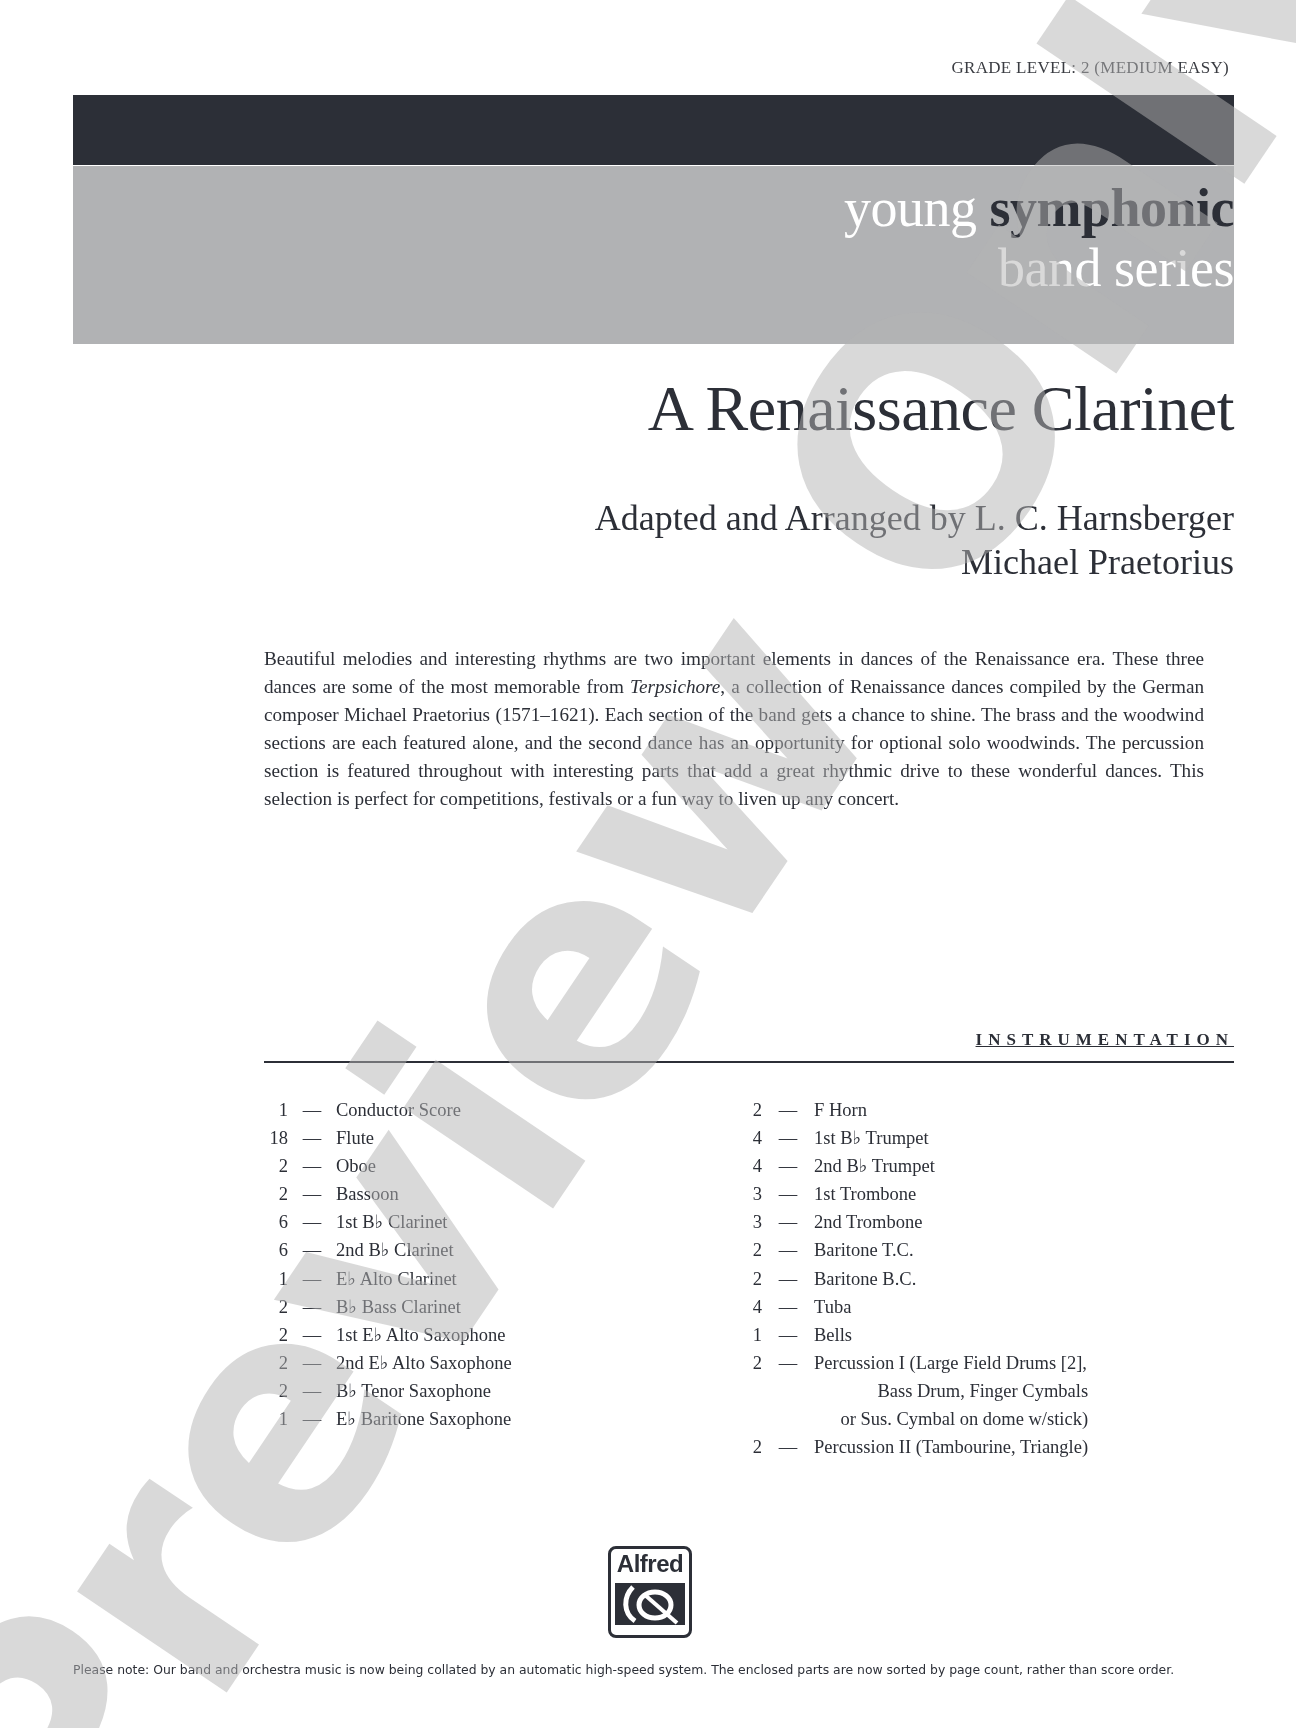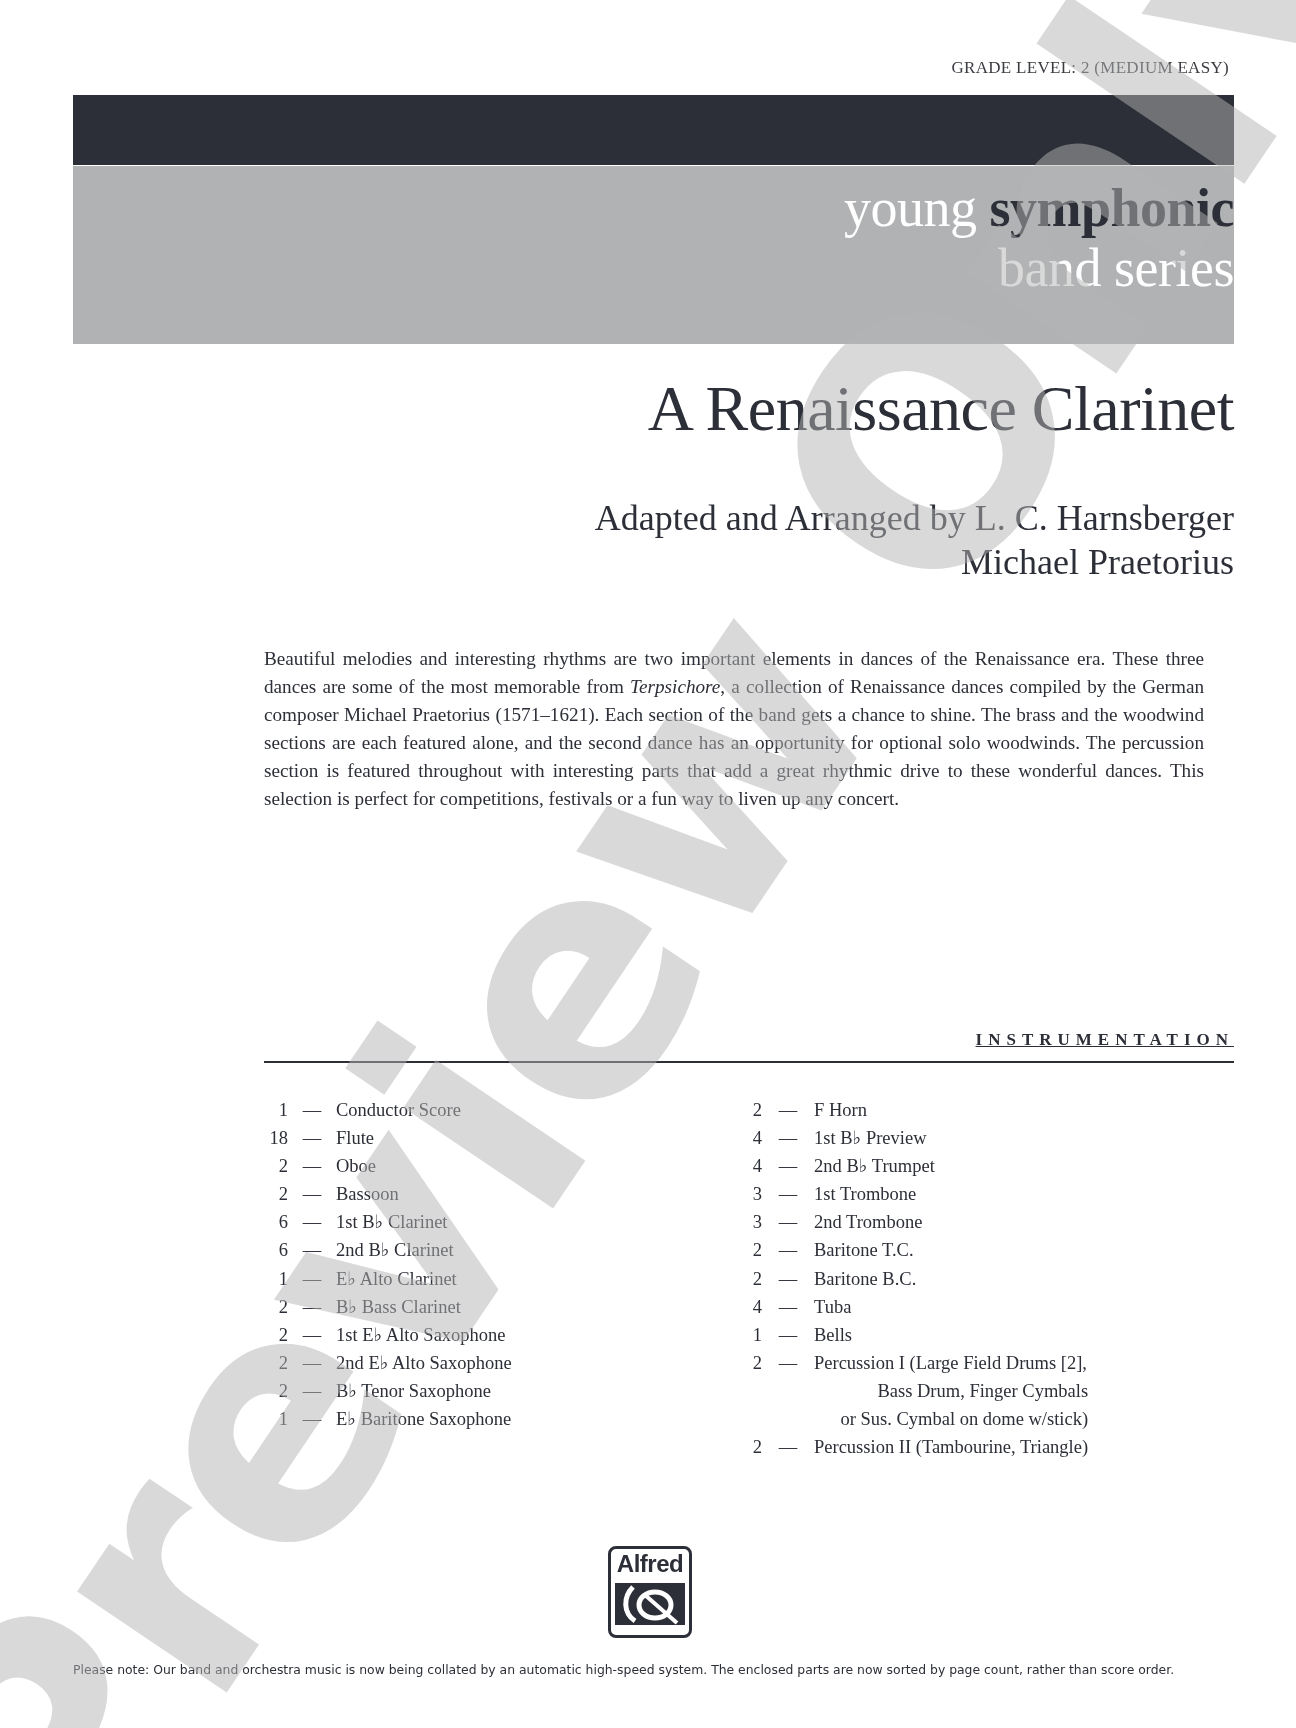--- a/index.html
+++ b/index.html
@@ -172,21 +172,21 @@
   </div>
 <div class="instr-col right" id="instr-right">
     <div class="row">
       <span class="qty">2</span>
       <span class="dash">—</span>
       <span>F Horn</span>
     </div>
     <div class="row">
       <span class="qty">4</span>
       <span class="dash">—</span>
-      <span>1st B♭ Preview</span>
+      <span>1st B♭ Trumpet</span>
     </div>
     <div class="row">
       <span class="qty">4</span>
       <span class="dash">—</span>
       <span>2nd B♭ Trumpet</span>
     </div>
     <div class="row">
       <span class="qty">3</span>
       <span class="dash">—</span>
       <span>1st Trombone</span>

